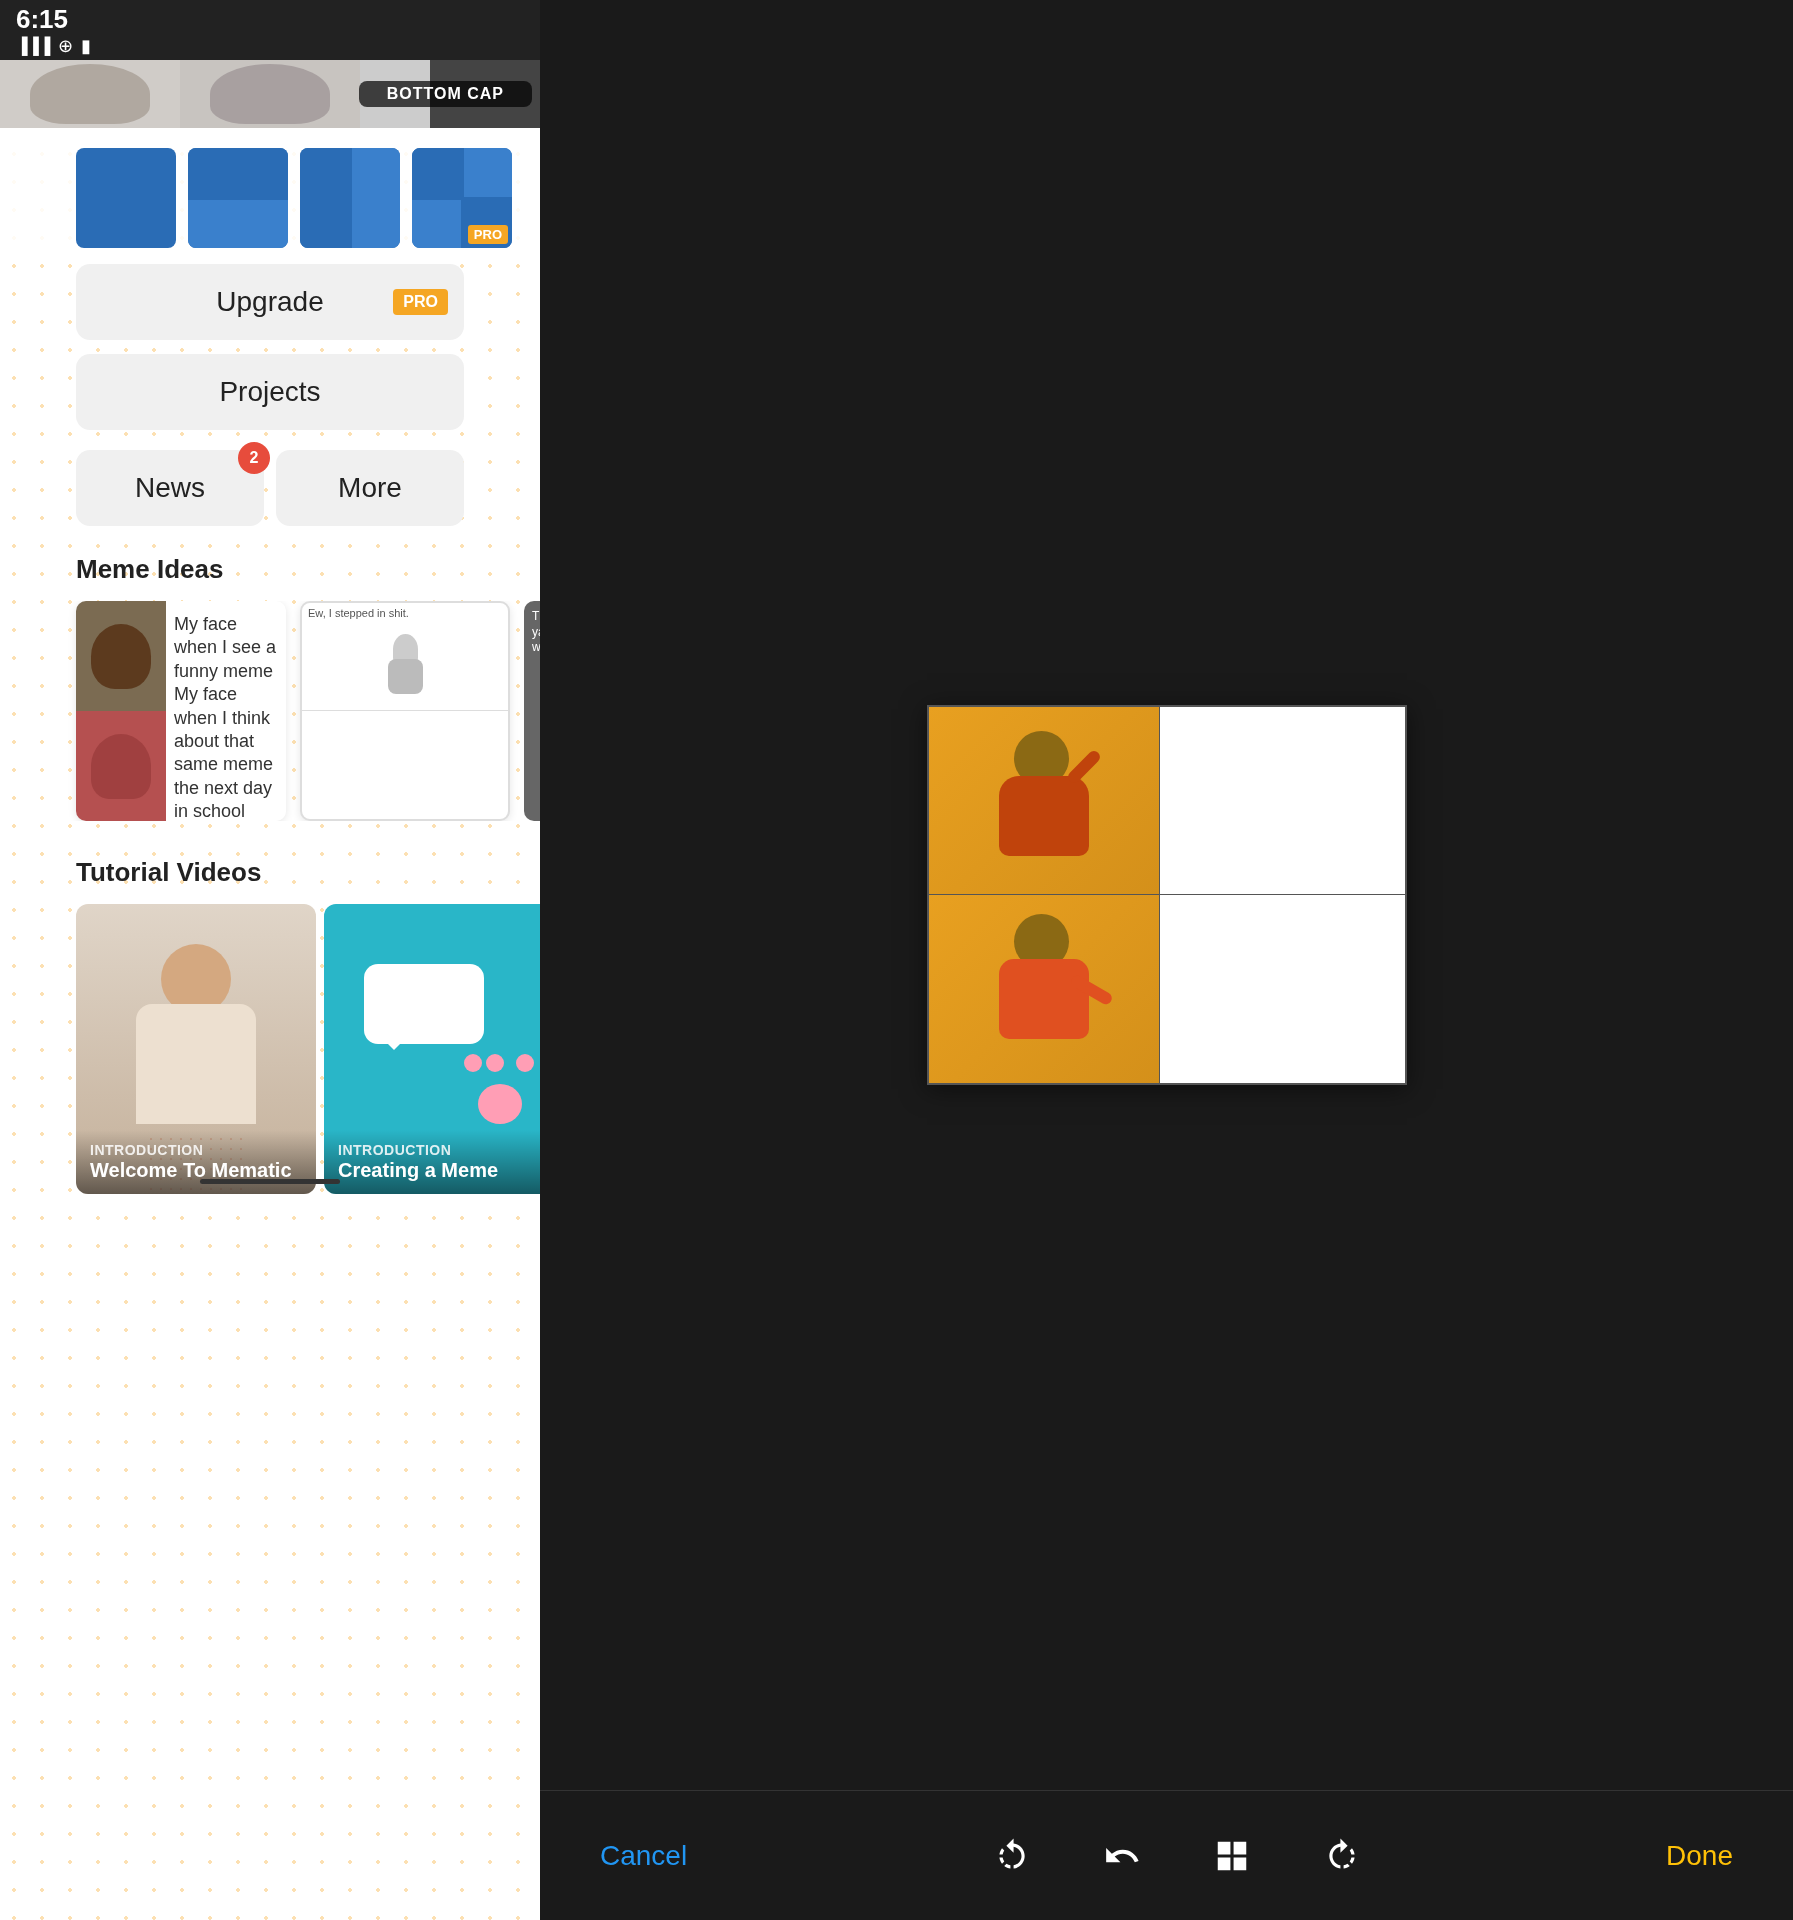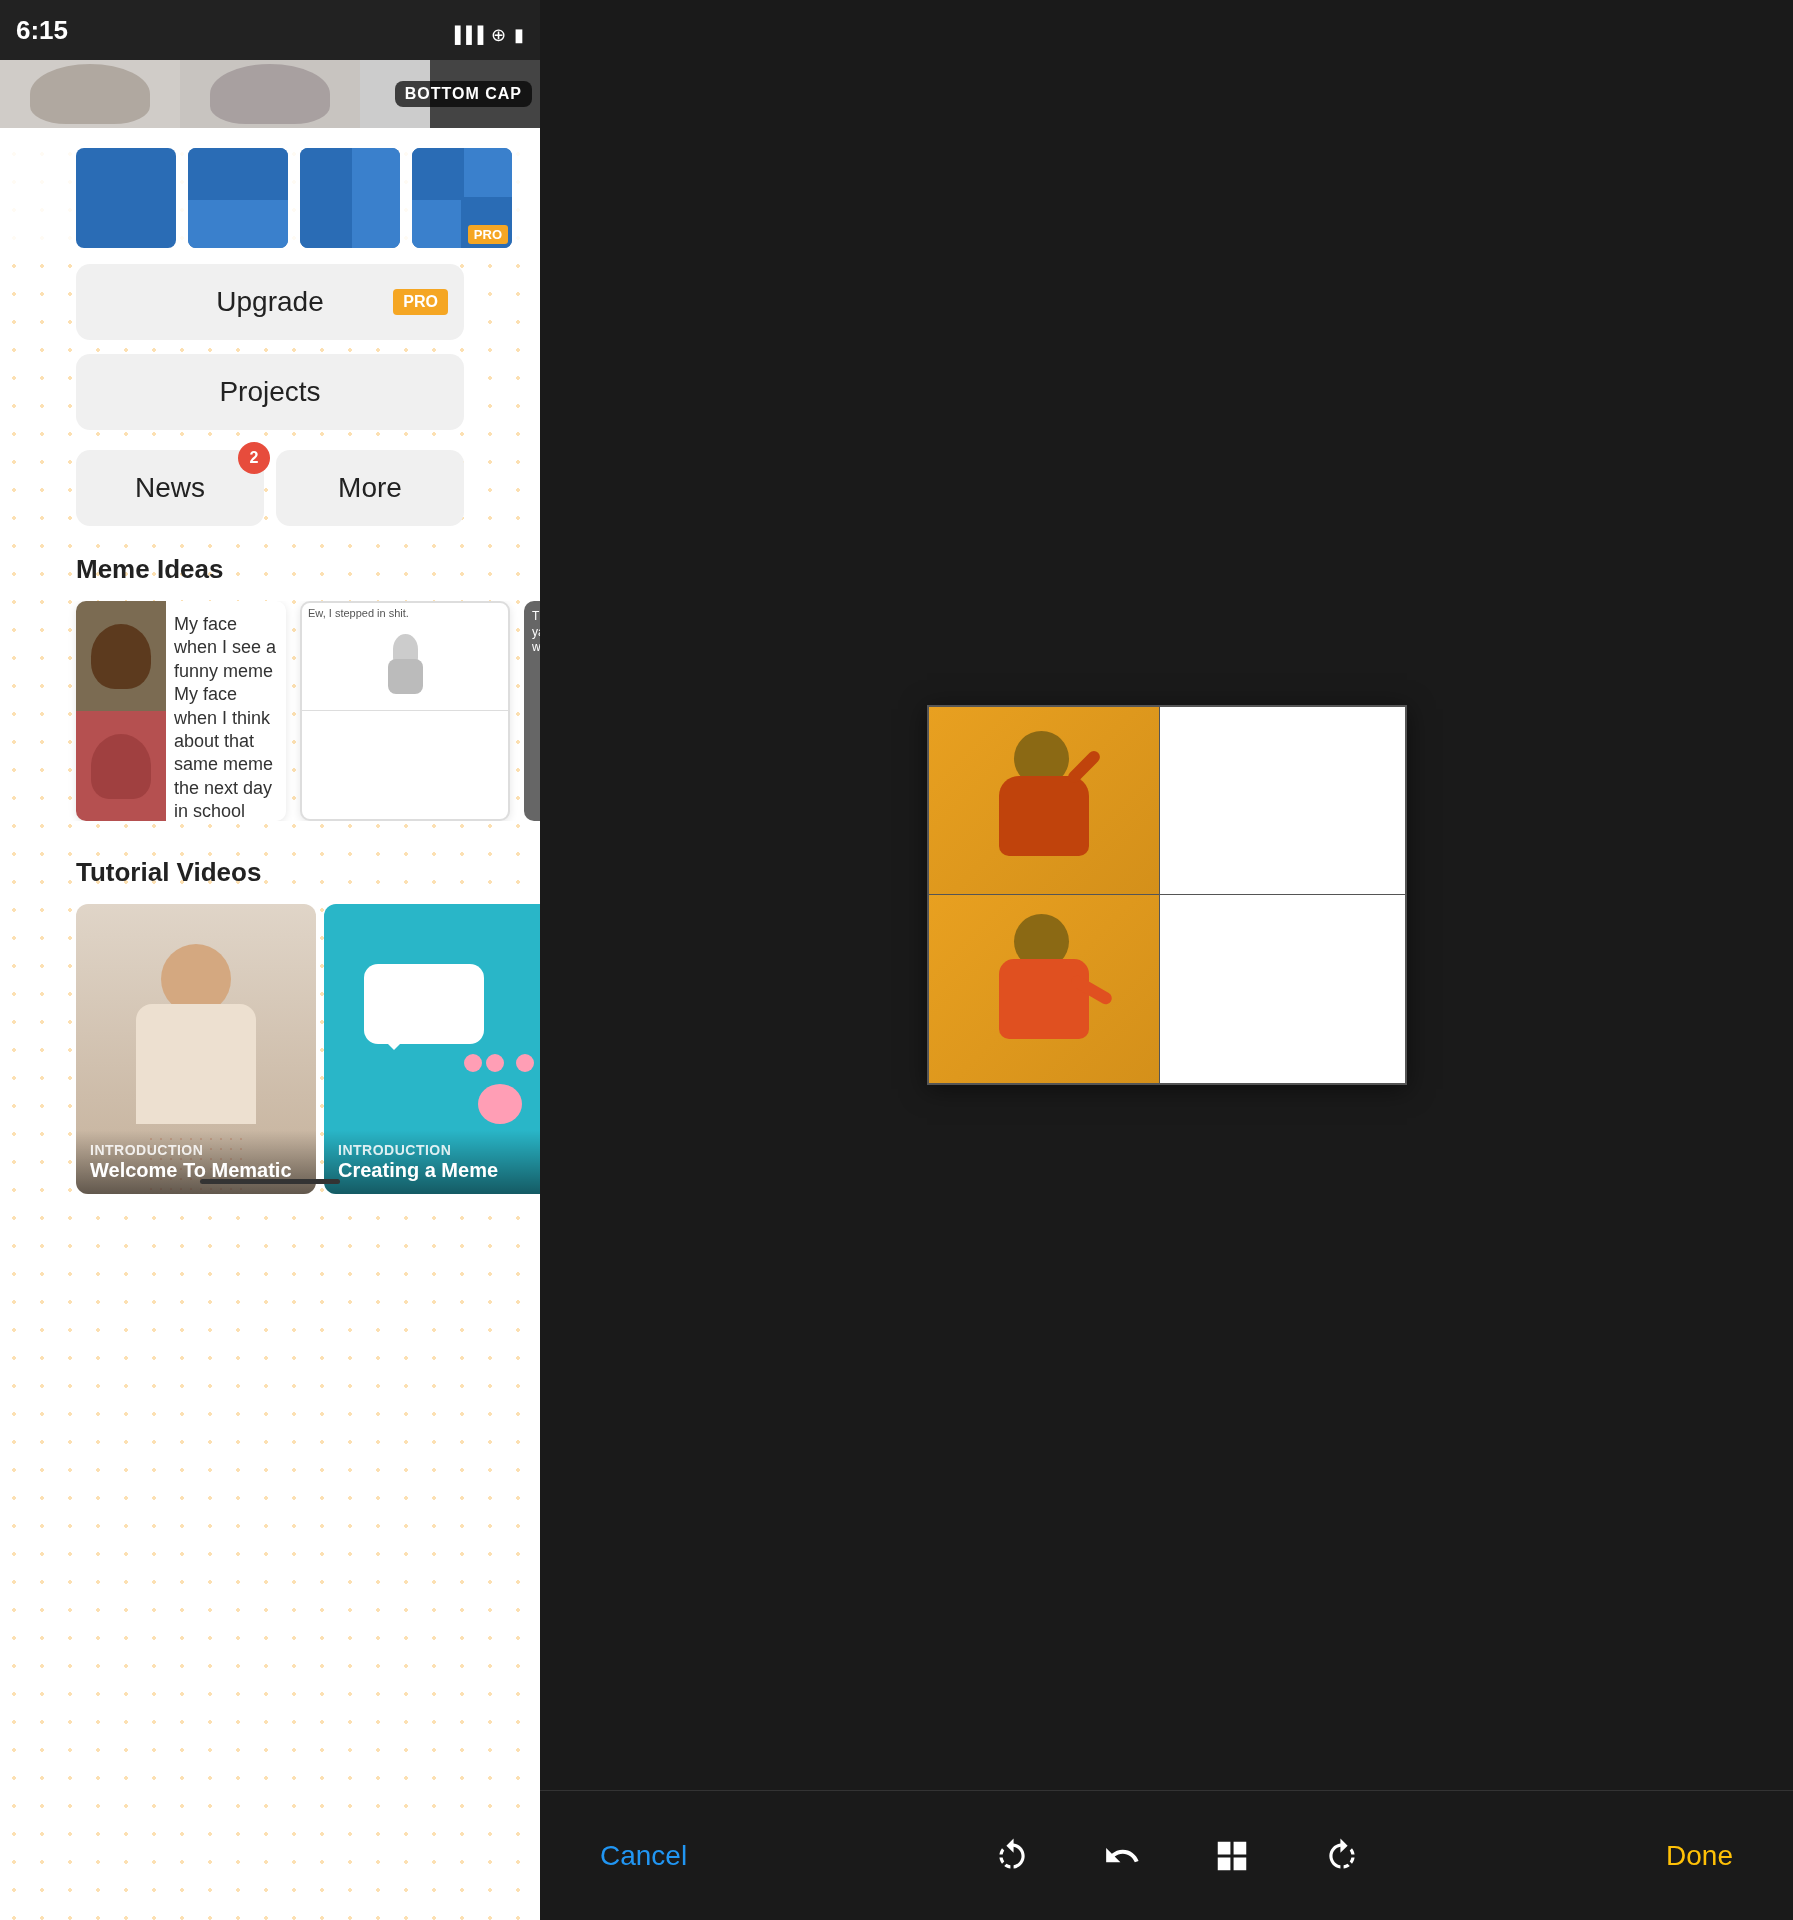--- a/index.html
+++ b/index.html
@@ -43,23 +43,24 @@
       height: 60px;
       background: #222;
       display: flex;
       align-items: center;
       padding: 0 16px;
       position: relative;
     }
 
     .status-bar {
       display: flex;
-      align-items: flex-end;
+      align-items: flex-start;
       justify-content: space-between;
       width: 100%;
+      flex-direction: column;
     }
 
     .time {
       font-size: 26px;
       font-weight: 600;
       color: #fff;
     }
 
     .status-icons {
       display: flex;
@@ -81,21 +82,21 @@
 
     .bottom-cap-badge {
       position: absolute;
       right: 8px;
       top: 50%;
       transform: translateY(-50%);
       background: rgba(0,0,0,0.7);
       color: #fff;
       font-size: 16px;
       font-weight: 700;
-      padding: 4px 10px;
+      padding: 4px 28px;
       border-radius: 8px;
       letter-spacing: 1px;
     }
 
     
     .template-grid {
       display: flex;
       gap: 12px;
       padding: 20px 76px 16px 76px;
       background: rgba(255,255,255,0.85);

